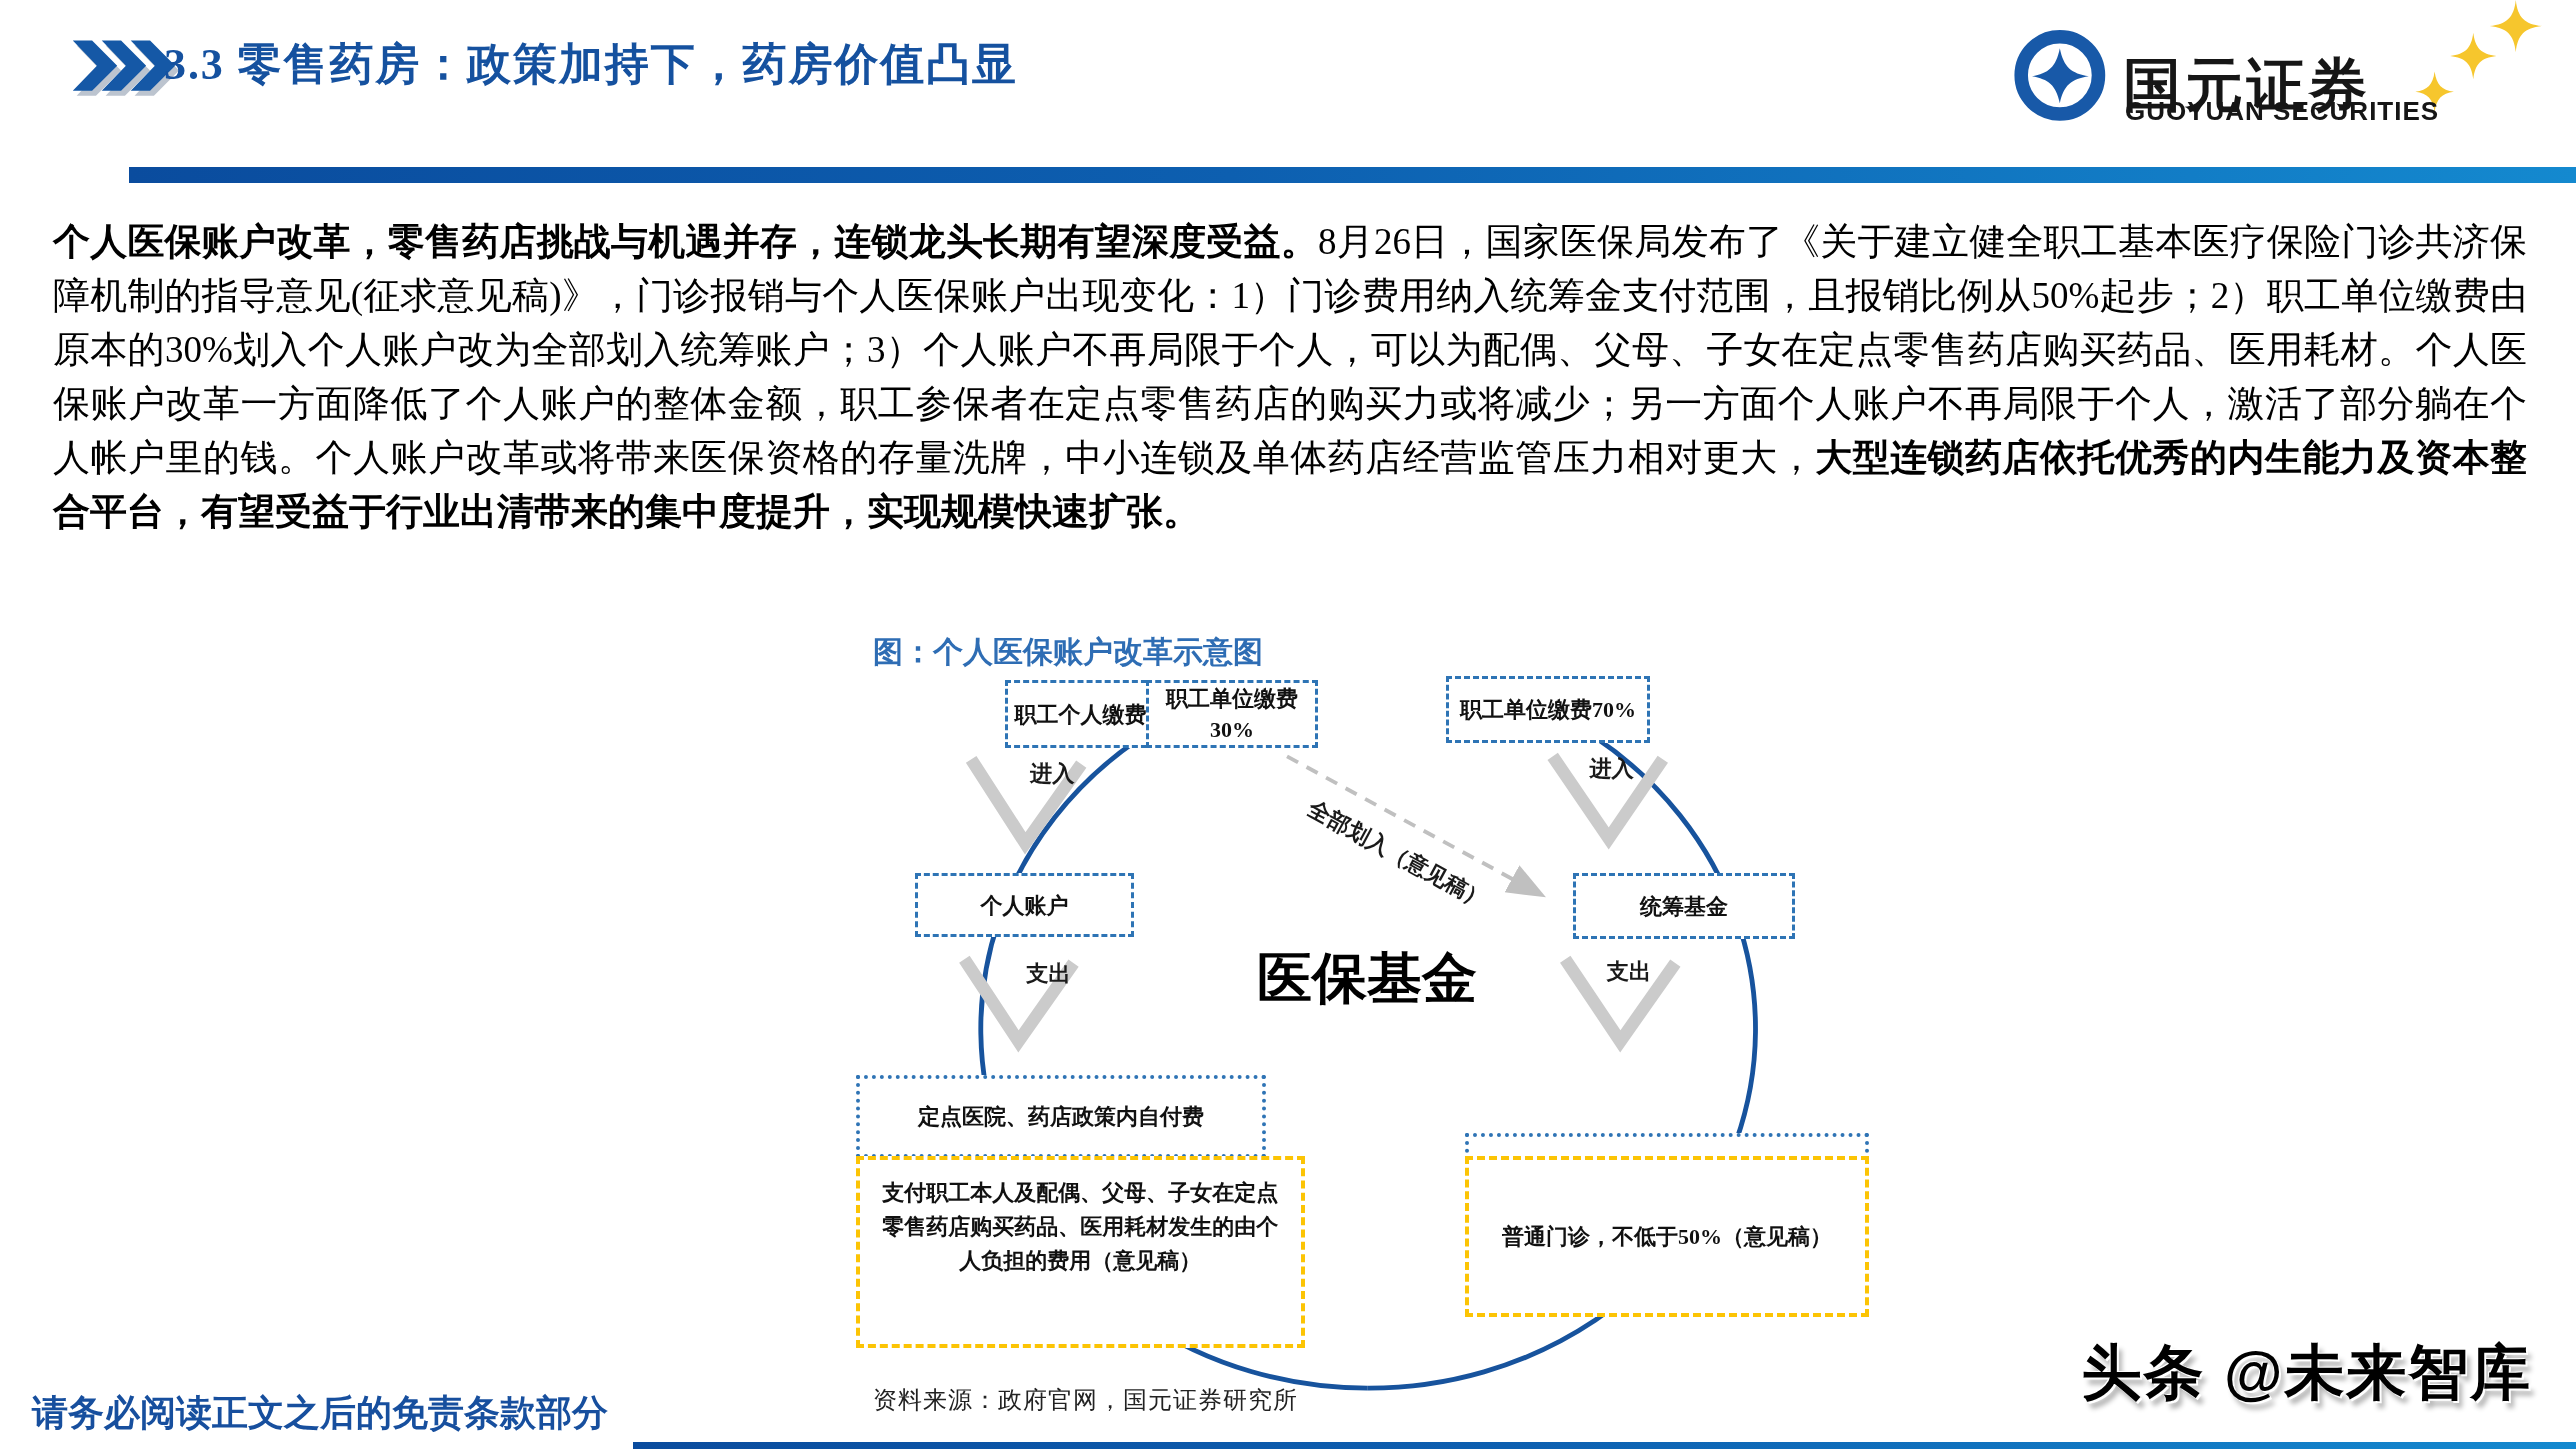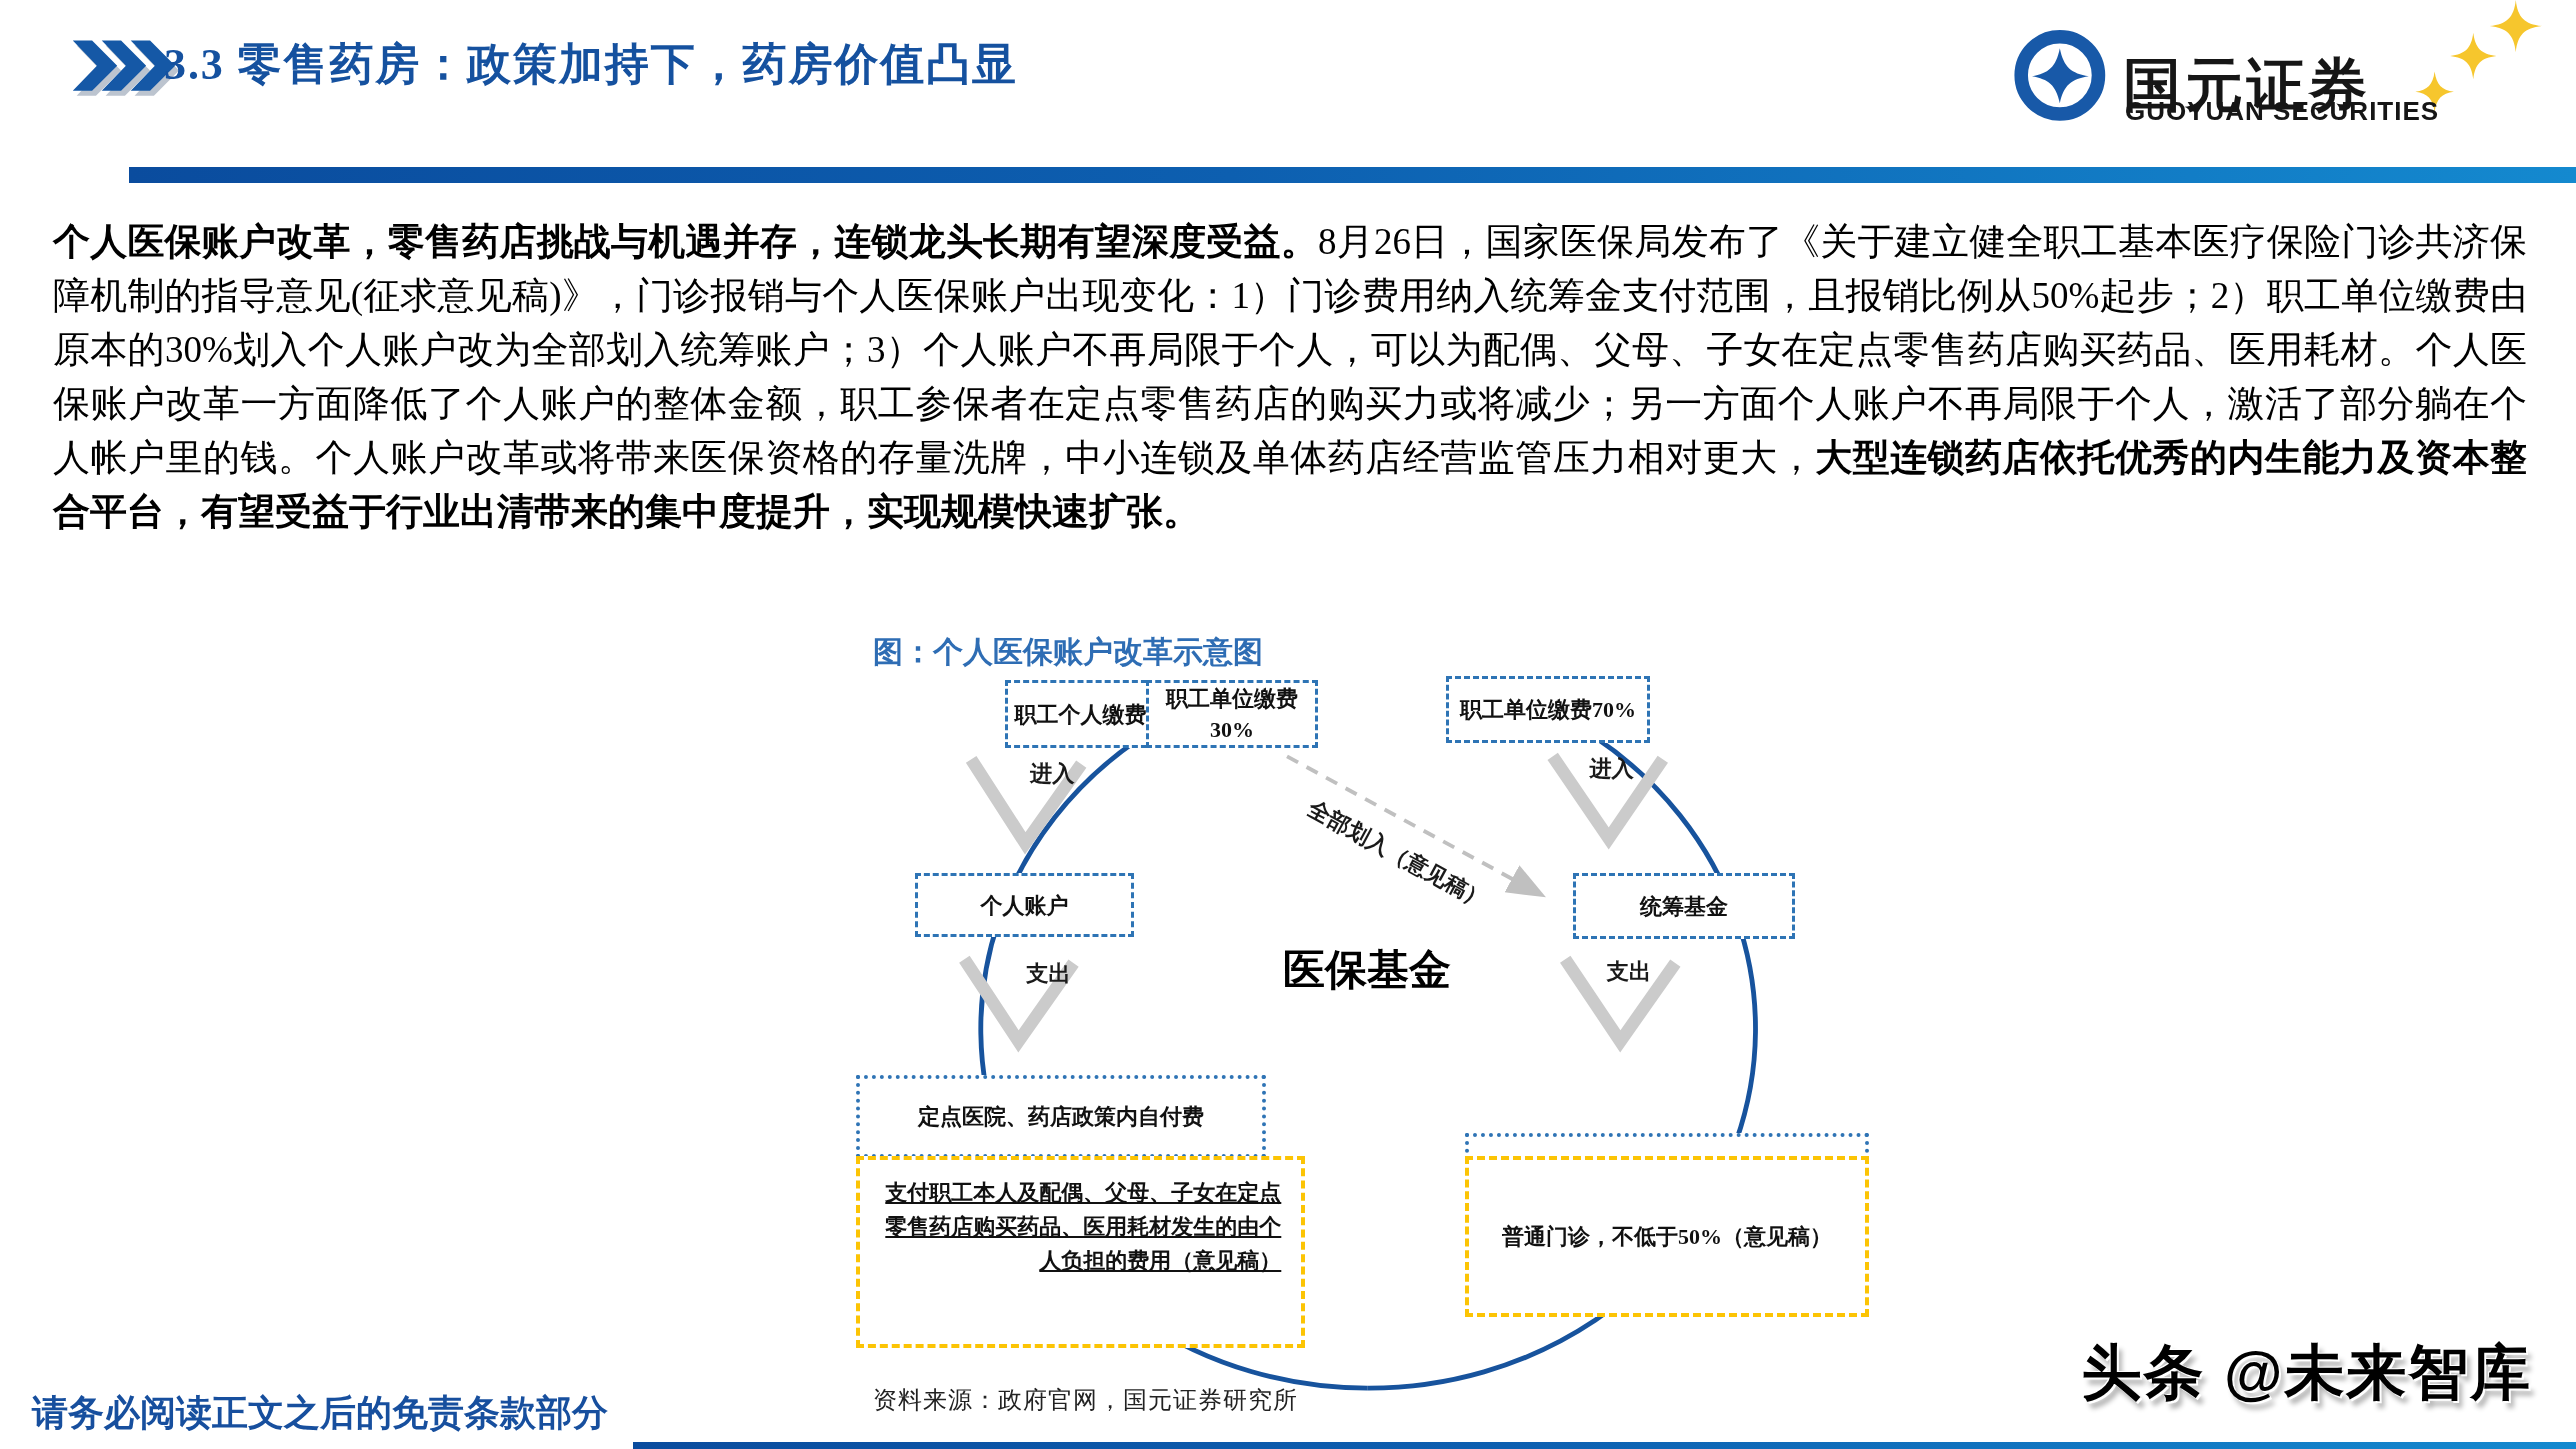--- a/index.html
+++ b/index.html
@@ -30,23 +30,23 @@
   .body-text .b{font-weight:700;}
   
   .fig-title{left:873px; top:632px; font-size:30px; font-weight:700; color:#2e6db4; z-index:3;}
   .box{
     position:absolute; background:#fff; display:flex; align-items:center; justify-content:center;
     text-align:center; z-index:2; font-weight:600; color:#111; font-size:22px; line-height:31px;
   }
   .blue-dash{border:3.9px dashed #2e74b5;}
   .blue-dot{border:4.8px dotted #2f74b5;}
   .yellow-dash{border:4.8px dashed #fcc404;}
-  .detail-left{justify-content:flex-start; align-items:flex-start; text-align:right; padding:15.5px 19.3px;text-decoration:underline;}
+  .detail-left{justify-content:flex-start; align-items:flex-start; text-align:center; padding:15.5px 19.3px;}
   .center-label{
-    left:1246px; top:942px; width:242px; text-align:center; font-size:42px; font-weight:800;
+    left:1246px; top:942px; width:242px; text-align:center; font-size:55px; font-weight:800;
     color:#000; z-index:2;
   }
   .source-note{left:873px; top:1384px; font-size:24px; color:#222; z-index:3; letter-spacing:1px;}
   
   .disclaimer{left:32px; top:1389px; font-size:36px; font-weight:700; color:#174f9e; z-index:3;}
   .watermark{
     right:44px; top:1333px; font-size:60px; font-weight:800; color:#000;
     font-family:"Liberation Sans", sans-serif; z-index:3;
     text-shadow:1.9px 1.9px 0 #ffffff, -1px -1px 0 #ffffff, 4.8px 6.8px 5.8px rgba(0,0,0,.30);
     letter-spacing:1.9px;

